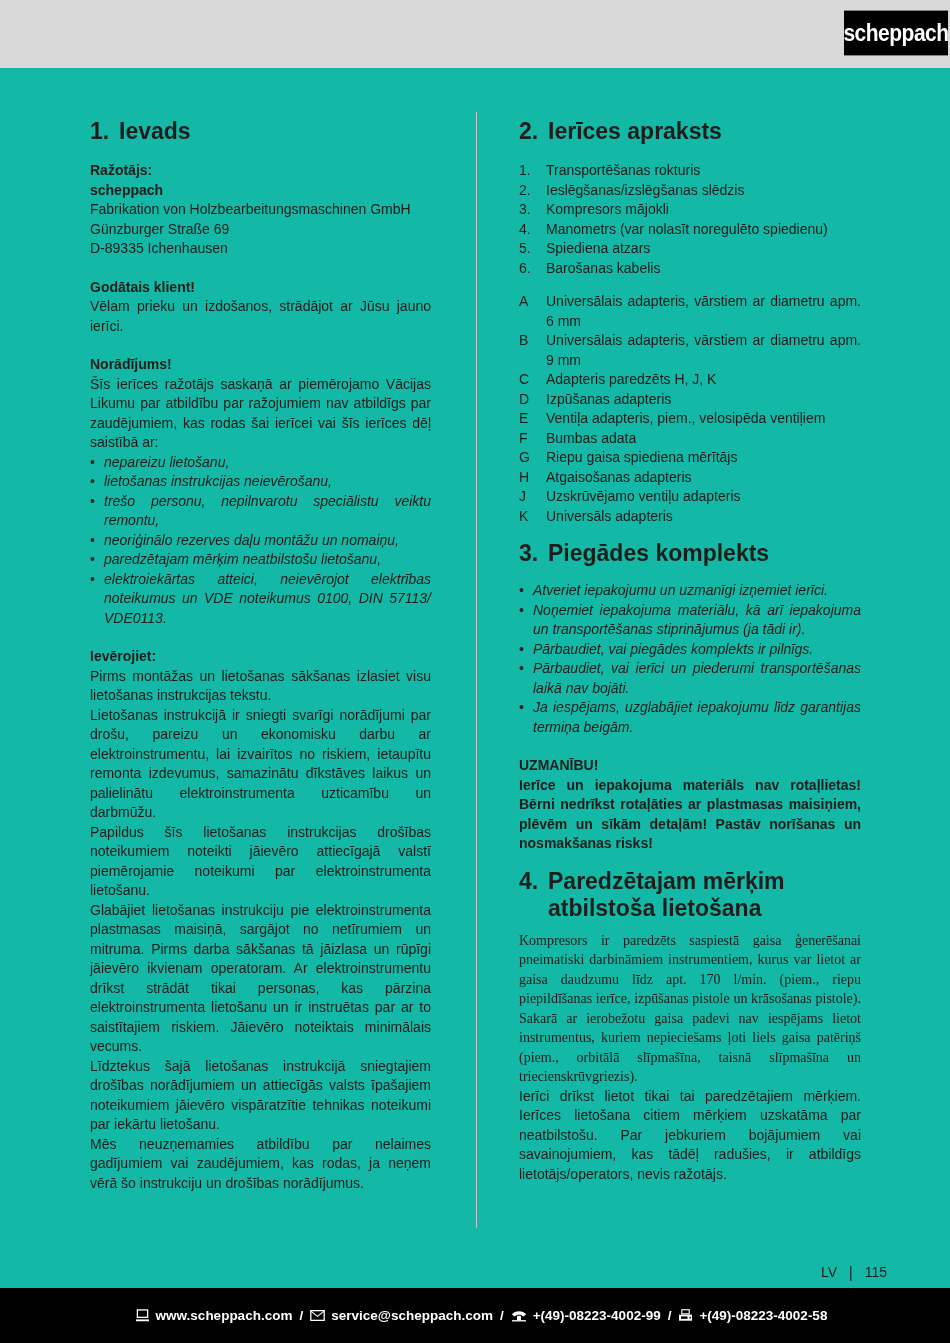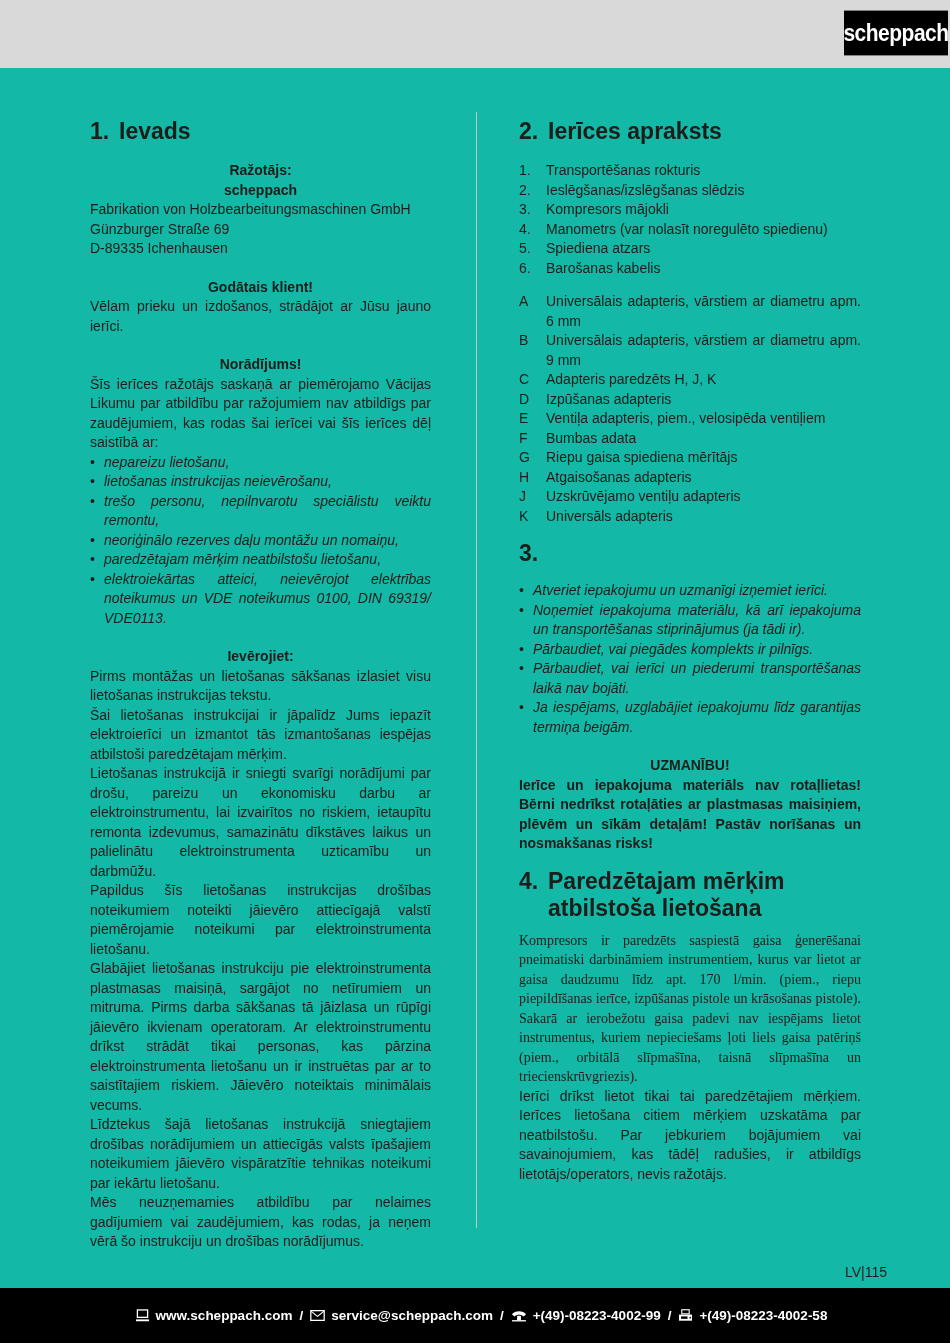--- a/index.html
+++ b/index.html
@@ -39,40 +39,40 @@
   .sec-h {
     display: flex; margin: 0;
     font-size: 23px; line-height: 27px; font-weight: 700;
     text-align: left; color: #1d1d1b;
   }
   .sec-h .h-num { flex: 0 0 29px; }
   .sec-h.after-gap { margin-top: 14px; }
   .sec-h.mb { margin-bottom: 16px; }
 
   p { margin: 0; font-size: 14px; line-height: 19.5px; text-align: justify; }
-  .sub-h { font-weight: 700; text-align: center; }
+  .sub-h { font-weight: 700; text-align: left; }
   .gap { margin-top: 19px; }
   .gap-sm { margin-top: 14px; }
   .gap-9 { margin-top: 9px; font-family: Liberation Serif, serif; }
 
   .li { display: flex; font-size: 14px; line-height: 19.5px; }
   .li .m { flex: 0 0 27px; text-align: left; }
   .li .t { flex: 1; text-align: justify; }
 
   .b-item { display: flex; font-size: 14px; line-height: 19.5px; }
   .b-item .b-marker { flex: 0 0 14px; }
   .b-item .b-text { flex: 1; text-align: justify; font-style: italic; }
 
   .warning p { font-weight: 700; }
 
   
   .page-marker {
     position: absolute; top: 1263px; right: 75px;
     font-size: 14px; line-height: 19px;
-    display: flex; align-items: center; gap: 0;
+    display: flex; align-items: center; gap: 12px;
     color: #1d1d1b;
   }
   .page-marker .pipe { font-weight: 400; transform: scaleY(1.15); }
   .footer-bar {
     position: absolute; left: 0; bottom: 0;
     width: 100%; height: 55px;
     background: #000000; color: #ffffff;
     display: flex; align-items: center; justify-content: center;
     font-size: 13.5px; font-weight: 700;
   }
@@ -126,26 +126,25 @@
     <div class="b-item">
       <span class="b-marker">•</span>
       <span class="b-text">neoriģinālo rezerves daļu montāžu un nomaiņu,</span>
     </div>
     <div class="b-item">
       <span class="b-marker">•</span>
       <span class="b-text">paredzētajam mērķim neatbilstošu lietošanu,</span>
     </div>
     <div class="b-item">
       <span class="b-marker">•</span>
-      <span class="b-text">elektroiekārtas atteici, neievērojot elektrības noteikumus un VDE noteikumus 0100, DIN 69319/ VDE0113.</span>
+      <span class="b-text">elektroiekārtas atteici, neievērojot elektrības noteikumus un VDE noteikumus 0100, DIN 57113/ VDE0113.</span>
     </div>
 
     <p class="sub-h gap">Ievērojiet:</p>
     <p>Pirms montāžas un lietošanas sākšanas izlasiet visu lietošanas instrukcijas tekstu.</p>
-    <p>Šai lietošanas instrukcijai ir jāpalīdz Jums iepazīt elektroierīci un izmantot tās izmantošanas iespējas atbilstoši paredzētajam mērķim.</p>
     <p>Lietošanas instrukcijā ir sniegti svarīgi norādījumi par drošu, pareizu un ekonomisku darbu ar elektroinstrumentu, lai izvairītos no riskiem, ietaupītu remonta izdevumus, samazinātu dīkstāves laikus un palielinātu elektroinstrumenta uzticamību un darbmūžu.</p>
     <p>Papildus šīs lietošanas instrukcijas drošības noteikumiem noteikti jāievēro attiecīgajā valstī piemērojamie noteikumi par elektroinstrumenta lietošanu.</p>
     <p>Glabājiet lietošanas instrukciju pie elektroinstrumenta plastmasas maisiņā, sargājot no netīrumiem un mitruma. Pirms darba sākšanas tā jāizlasa un rūpīgi jāievēro ikvienam operatoram. Ar elektroinstrumentu drīkst strādāt tikai personas, kas pārzina elektroinstrumenta lietošanu un ir instruētas par ar to saistītajiem riskiem. Jāievēro noteiktais minimālais vecums.</p>
     <p>Līdztekus šajā lietošanas instrukcijā sniegtajiem drošības norādījumiem un attiecīgās valsts īpašajiem noteikumiem jāievēro vispāratzītie tehnikas noteikumi par iekārtu lietošanu.</p>
     <p>Mēs neuzņemamies atbildību par nelaimes gadījumiem vai zaudējumiem, kas rodas, ja neņem vērā šo instrukciju un drošības norādījumus.</p>
   </div>
 
   <div class="col-right">
     <h2 class="sec-h mb">
       <span class="h-num">2.</span>
@@ -213,20 +212,21 @@
       <span class="m">J</span>
       <span class="t">Uzskrūvējamo ventiļu adapteris</span>
     </div>
     <div class="li">
       <span class="m">K</span>
       <span class="t">Universāls adapteris</span>
     </div>
 
     <h2 class="sec-h after-gap">
       <span class="h-num">3.</span>
+      <span>Piegādes komplekts</span>
     </h2>
 
     <div class="b-item gap-sm">
       <span class="b-marker">•</span>
       <span class="b-text">Atveriet iepakojumu un uzmanīgi izņemiet ierīci.</span>
     </div>
     <div class="b-item">
       <span class="b-marker">•</span>
       <span class="b-text">Noņemiet iepakojuma materiālu, kā arī iepakojuma un transportēšanas stiprinājumus (ja tādi ir).</span>
     </div>

